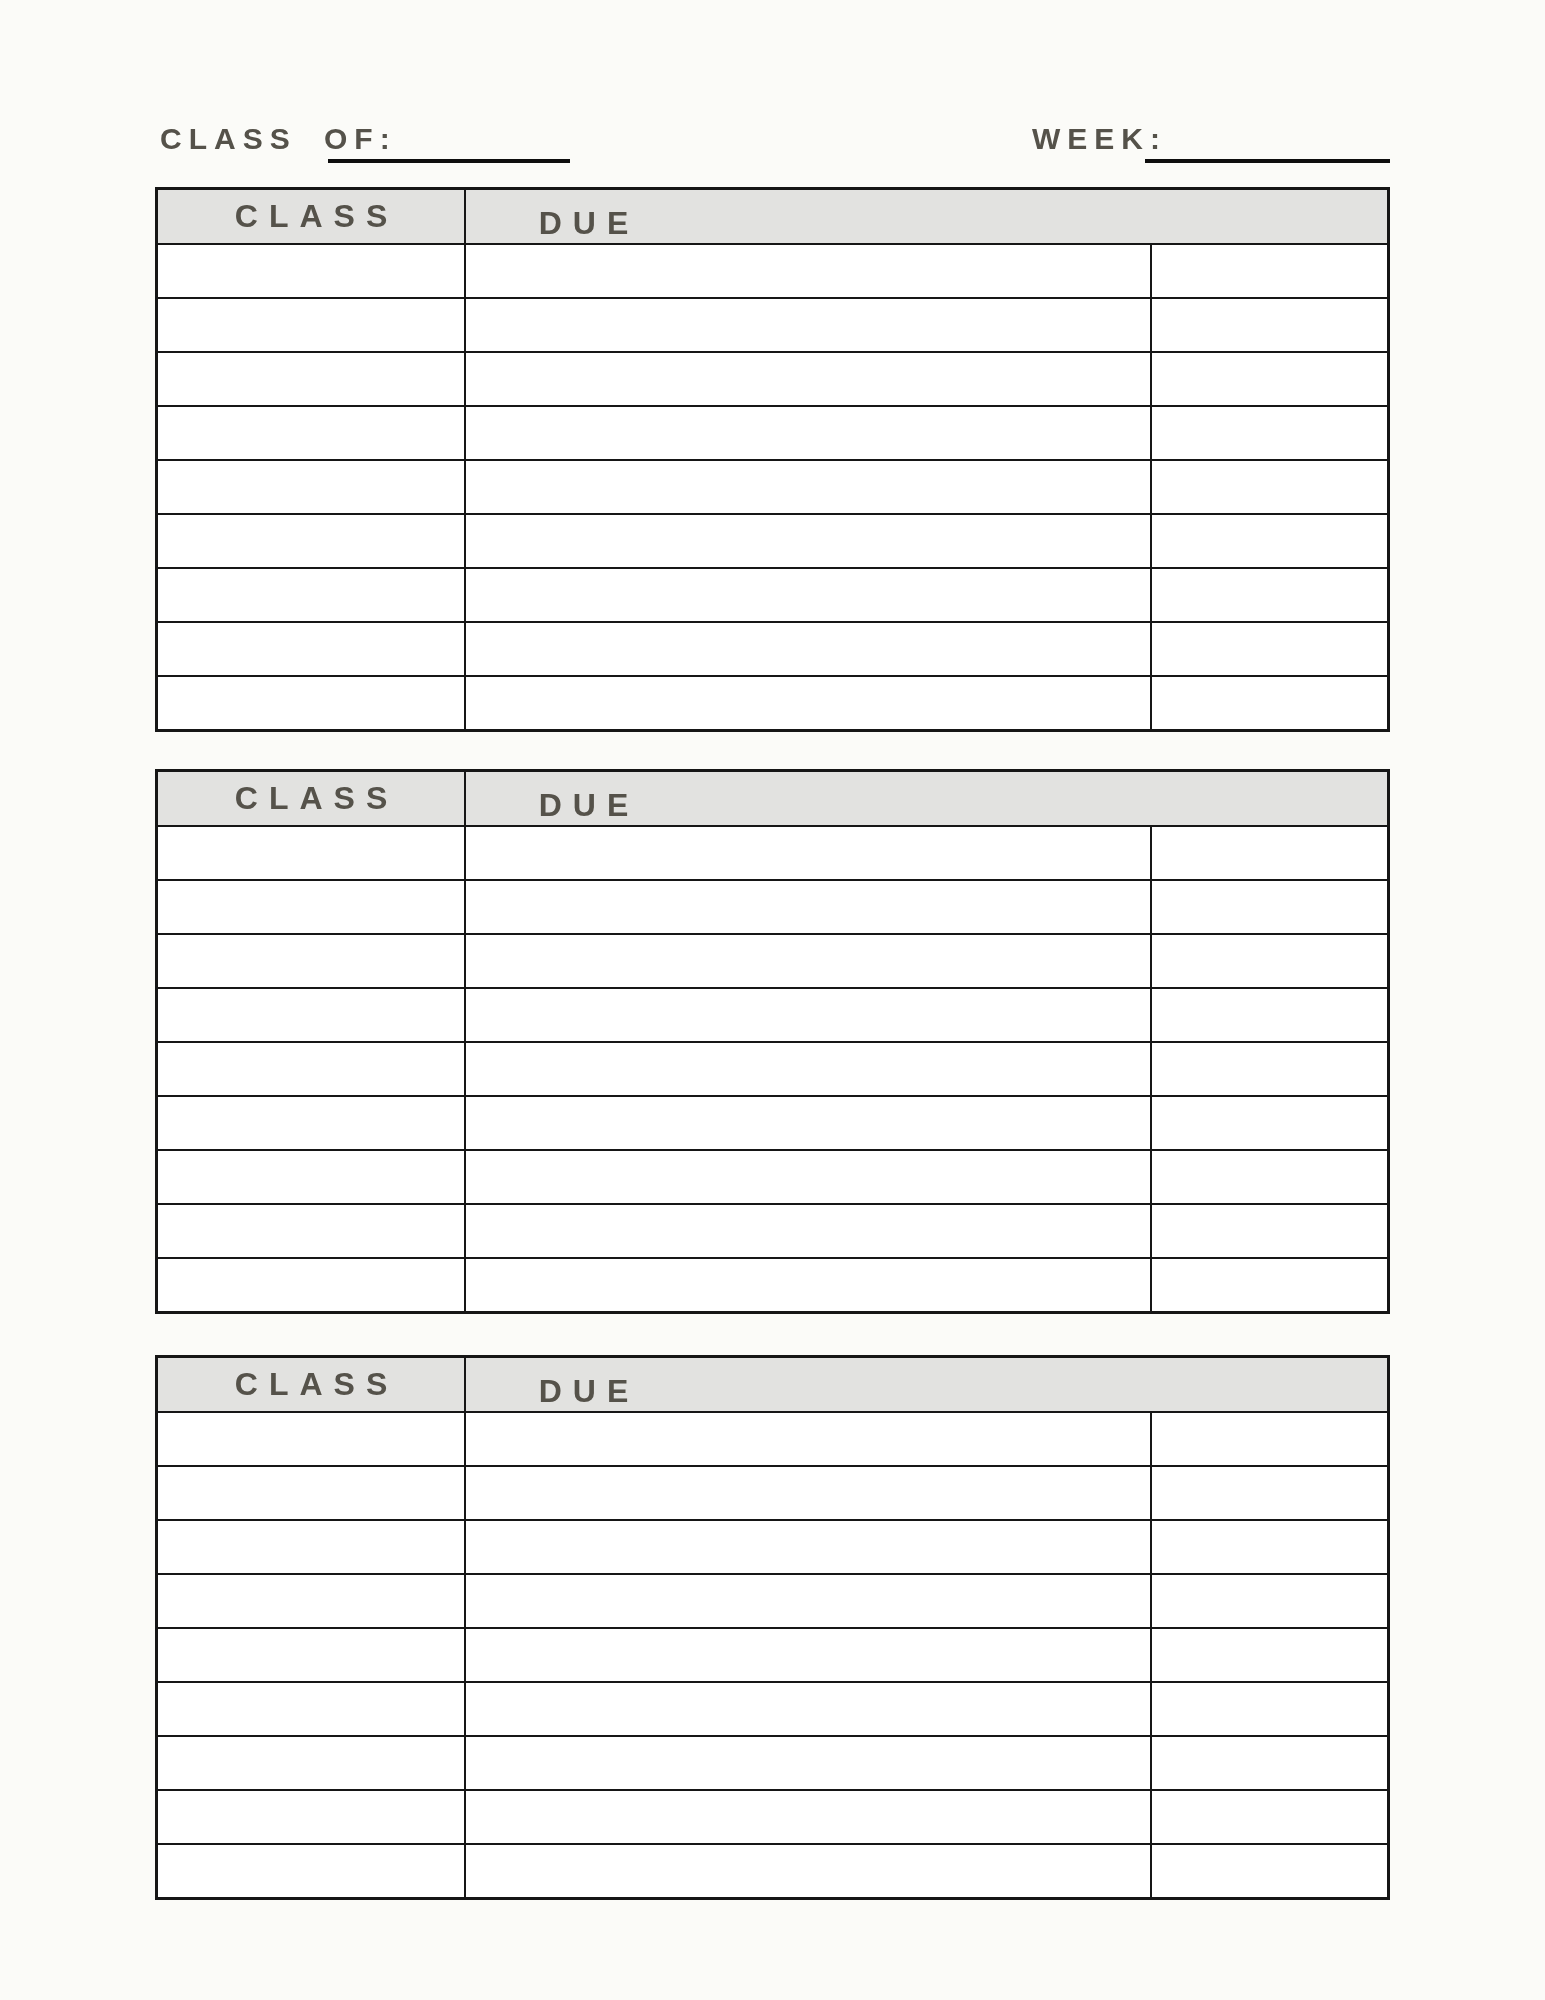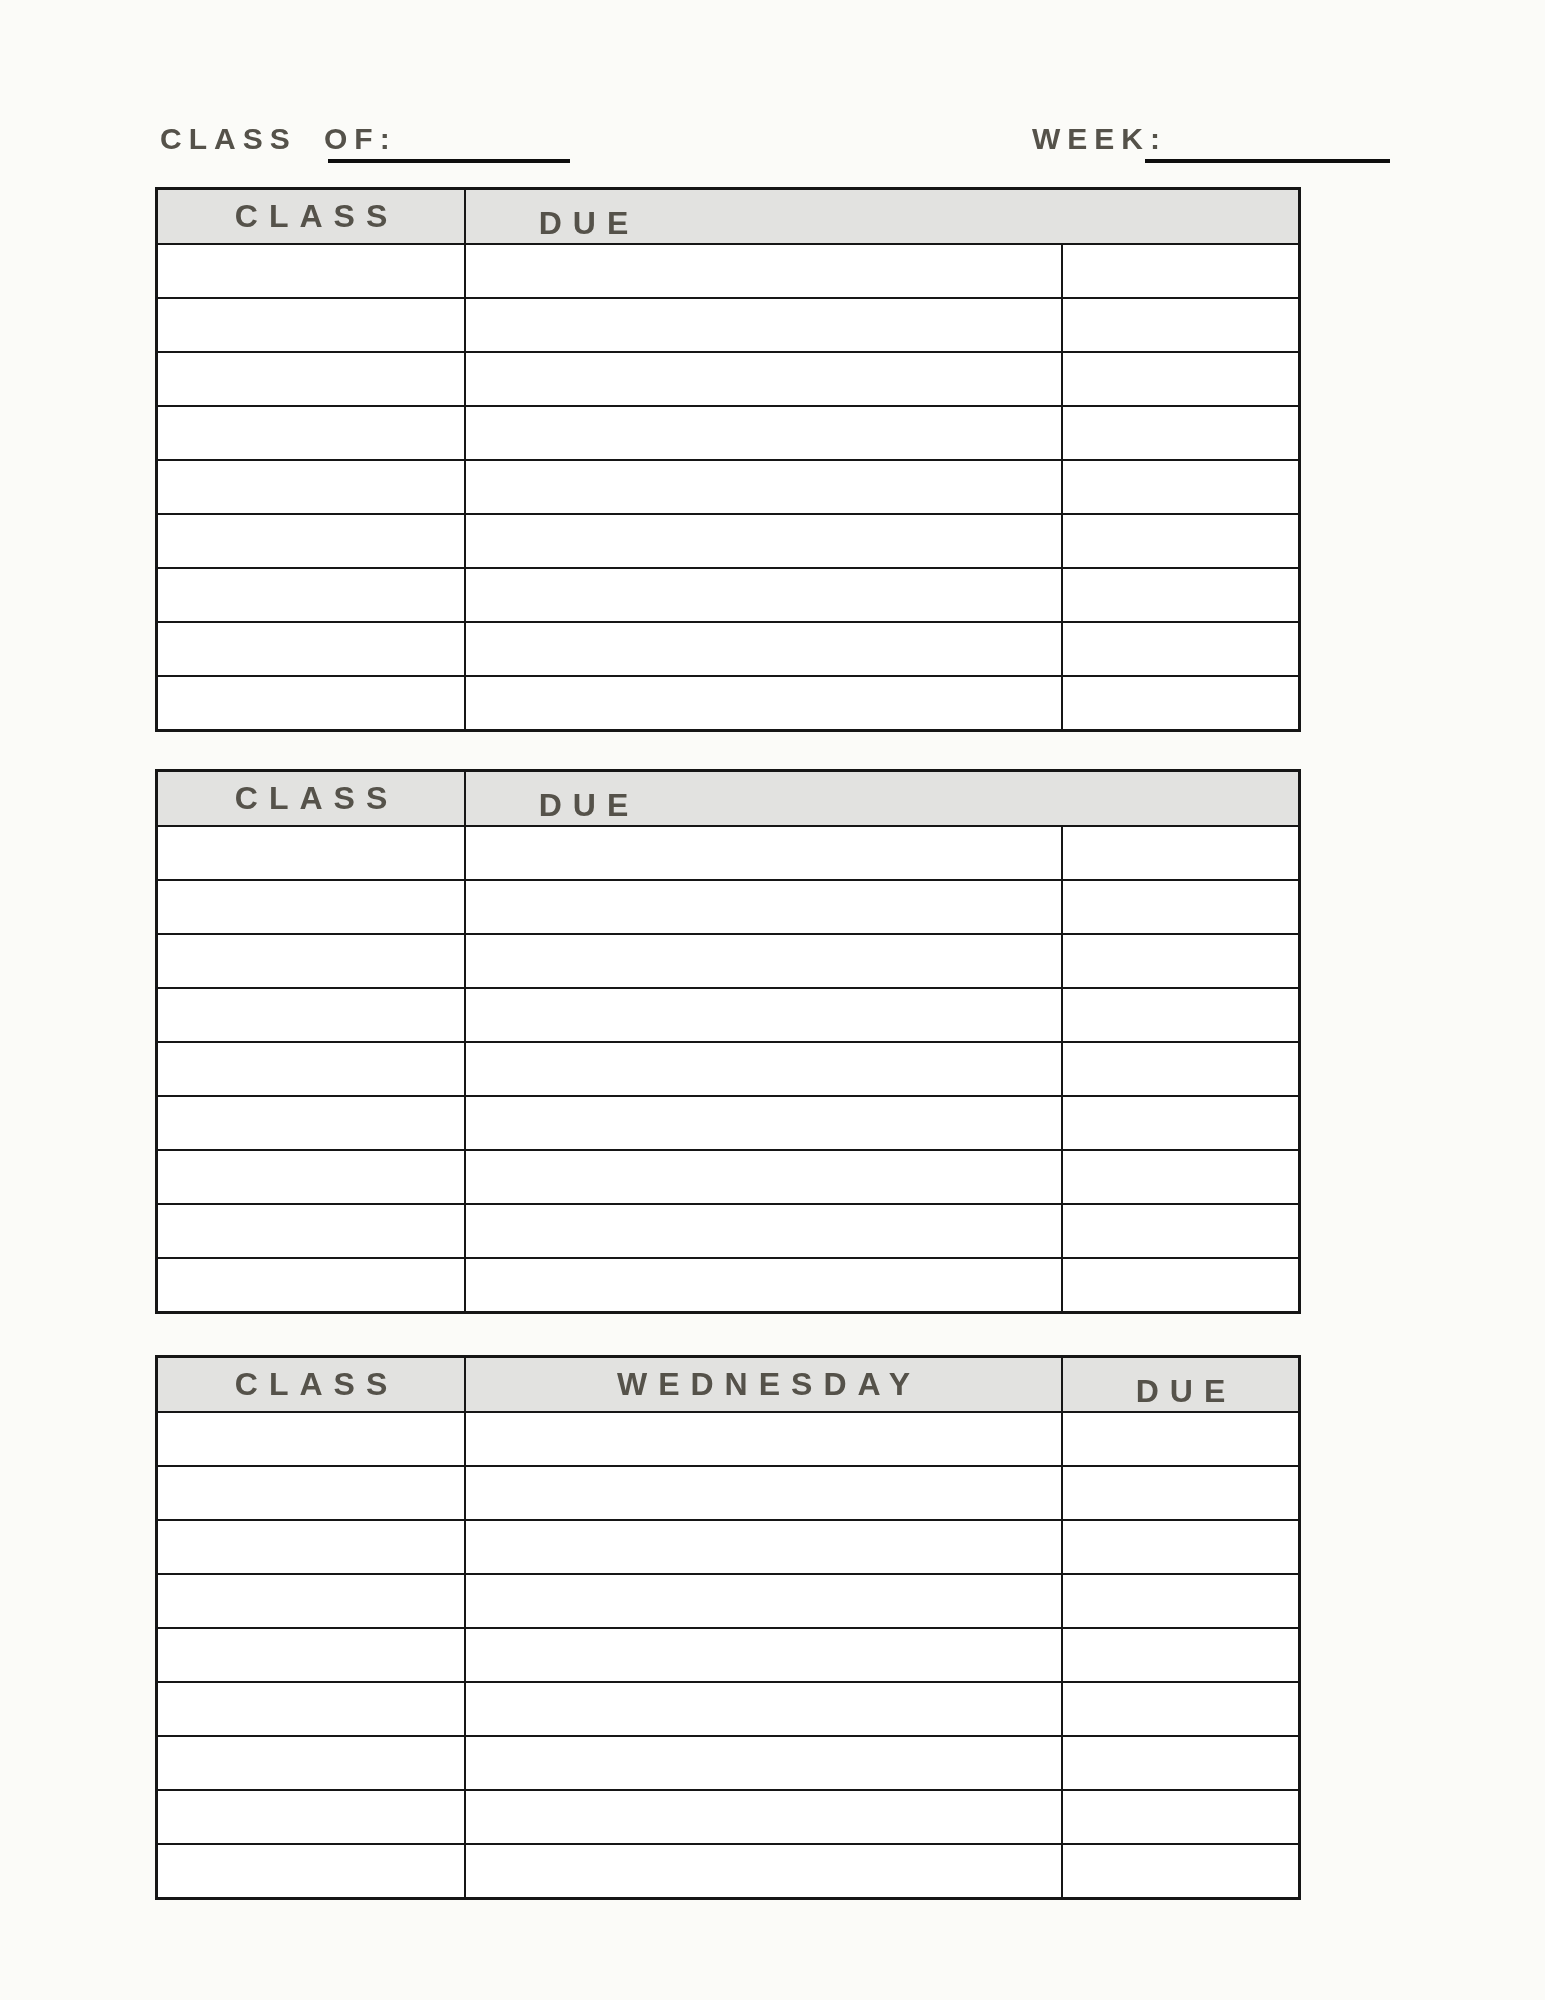--- a/index.html
+++ b/index.html
@@ -29,21 +29,21 @@
   .week-label{left:160px;top:122px;}
   .name-label{left:1032px;top:122px;}
   .blank-line{
     position:absolute;height:0;
     border-top:4px solid #0e0e0e;
   }
   .week-line{left:328px;top:159px;width:242px;}
   .name-line{left:1145px;top:159px;width:245px;}
   
   .day-table{
-    position:absolute;left:155px;width:1146px;
+    position:absolute;left:155px;width:1235px;
     background:var(--cell-bg);
     border:3px solid var(--border);
   }
   .t-monday{top:187px;}
   .t-tuesday{top:769px;}
   .t-wednesday{top:1355px;}
   .t-hdr{
     display:flex;height:53px;background:var(--header-bg);
   }
   .t-hdr .cell{
@@ -177,21 +177,20 @@
           <div class="cell cell-class"></div>
           <div class="cell cell-day"></div>
           <div class="cell cell-due"></div>
         </div>
       </div>
   </div>
 
   <div class="day-table t-wednesday">
     <div class="t-hdr">
       <div class="cell cell-class">CLASS</div>
-      <div class="cell cell-day">WEDNESDAY</div>
       <div class="cell cell-due">DUE</div>
     </div>
     <div>
         <div class="t-row">
           <div class="cell cell-class"></div>
           <div class="cell cell-day"></div>
           <div class="cell cell-due"></div>
         </div>
         <div class="t-row">
           <div class="cell cell-class"></div>

